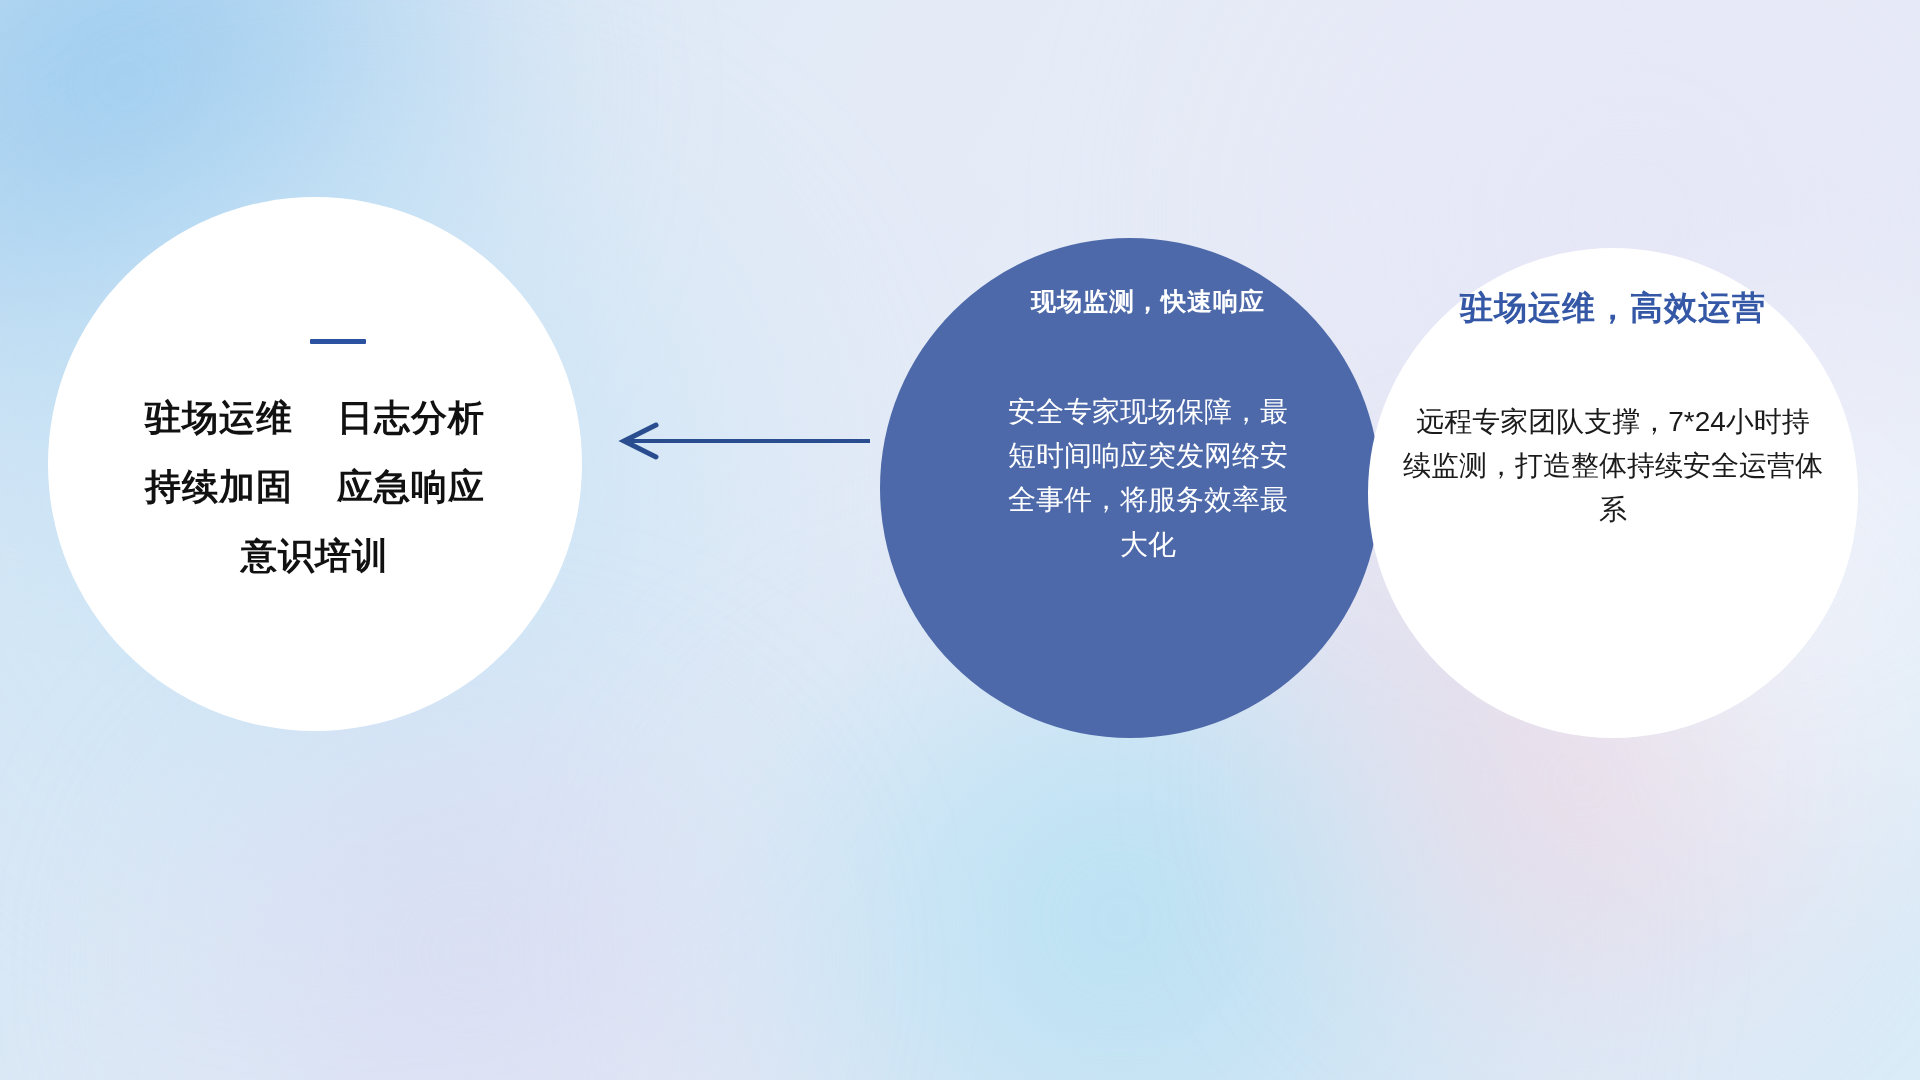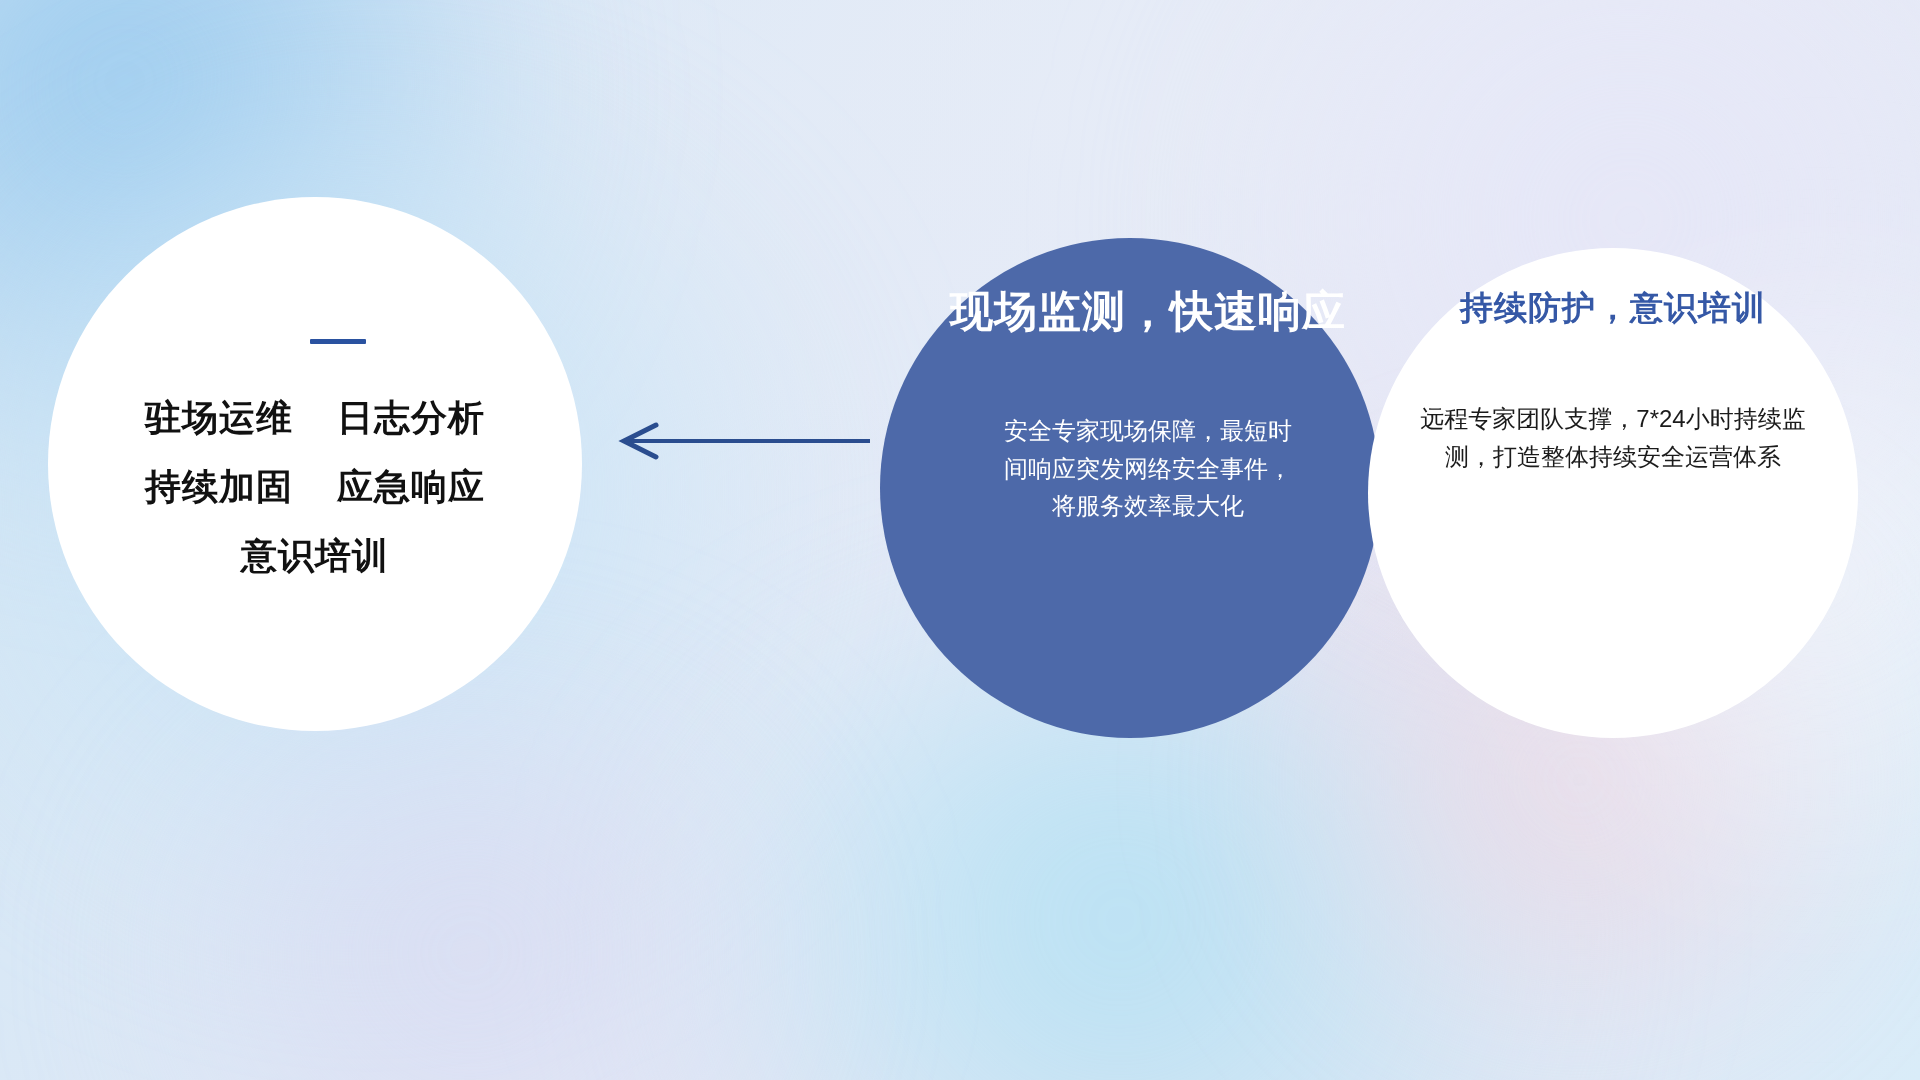--- a/index.html
+++ b/index.html
@@ -139,31 +139,31 @@
     display: flex;
     flex-direction: column;
     align-items: center;
     justify-content: flex-start;
     padding-top: 48px;
     box-sizing: border-box;
     text-align: center;
   }
   .mid-title {
     color: #ffffff;
-    font-size: 43px;
+    font-size: 25px;
     font-weight: 700;
     letter-spacing: 1px;
     line-height: 1.2;
     white-space: nowrap;
     margin-left: 36px;
   }
   .mid-body {
     margin-top: 74px;
     color: #ffffff;
-    font-size: 24px;
+    font-size: 28px;
     font-weight: 400;
     line-height: 1.58;
     width: 300px;
     margin-left: 36px;
   }
 
   
   .right-content {
     position: absolute;
     left: 1368px;
@@ -182,21 +182,21 @@
     color: #3558a6;
     font-size: 33px;
     font-weight: 700;
     letter-spacing: 1px;
     line-height: 1.2;
     white-space: nowrap;
   }
   .right-body {
     margin-top: 72px;
     color: #1b1b1b;
-    font-size: 24px;
+    font-size: 28px;
     font-weight: 400;
     line-height: 1.58;
     width: 420px;
   }
 
   
   .arrow {
     position: absolute;
     left: 612px;
     top: 418px;
@@ -233,17 +233,17 @@
     <div class="left-line">持续加固    应急响应</div>
     <div class="left-line">意识培训</div>
   </div>
 
   <div class="mid-content">
     <div class="mid-title">现场监测，快速响应</div>
     <div class="mid-body">安全专家现场保障，最短时间响应突发网络安全事件，将服务效率最大化</div>
   </div>
 
   <div class="right-content">
-    <div class="right-title">持续防护，意识培训</div>
+    <div class="right-title">驻场运维，高效运营</div>
     <div class="right-body">远程专家团队支撑，7*24小时持续监测，打造整体持续安全运营体系</div>
   </div>
 
 </div>
 
 </body></html>

